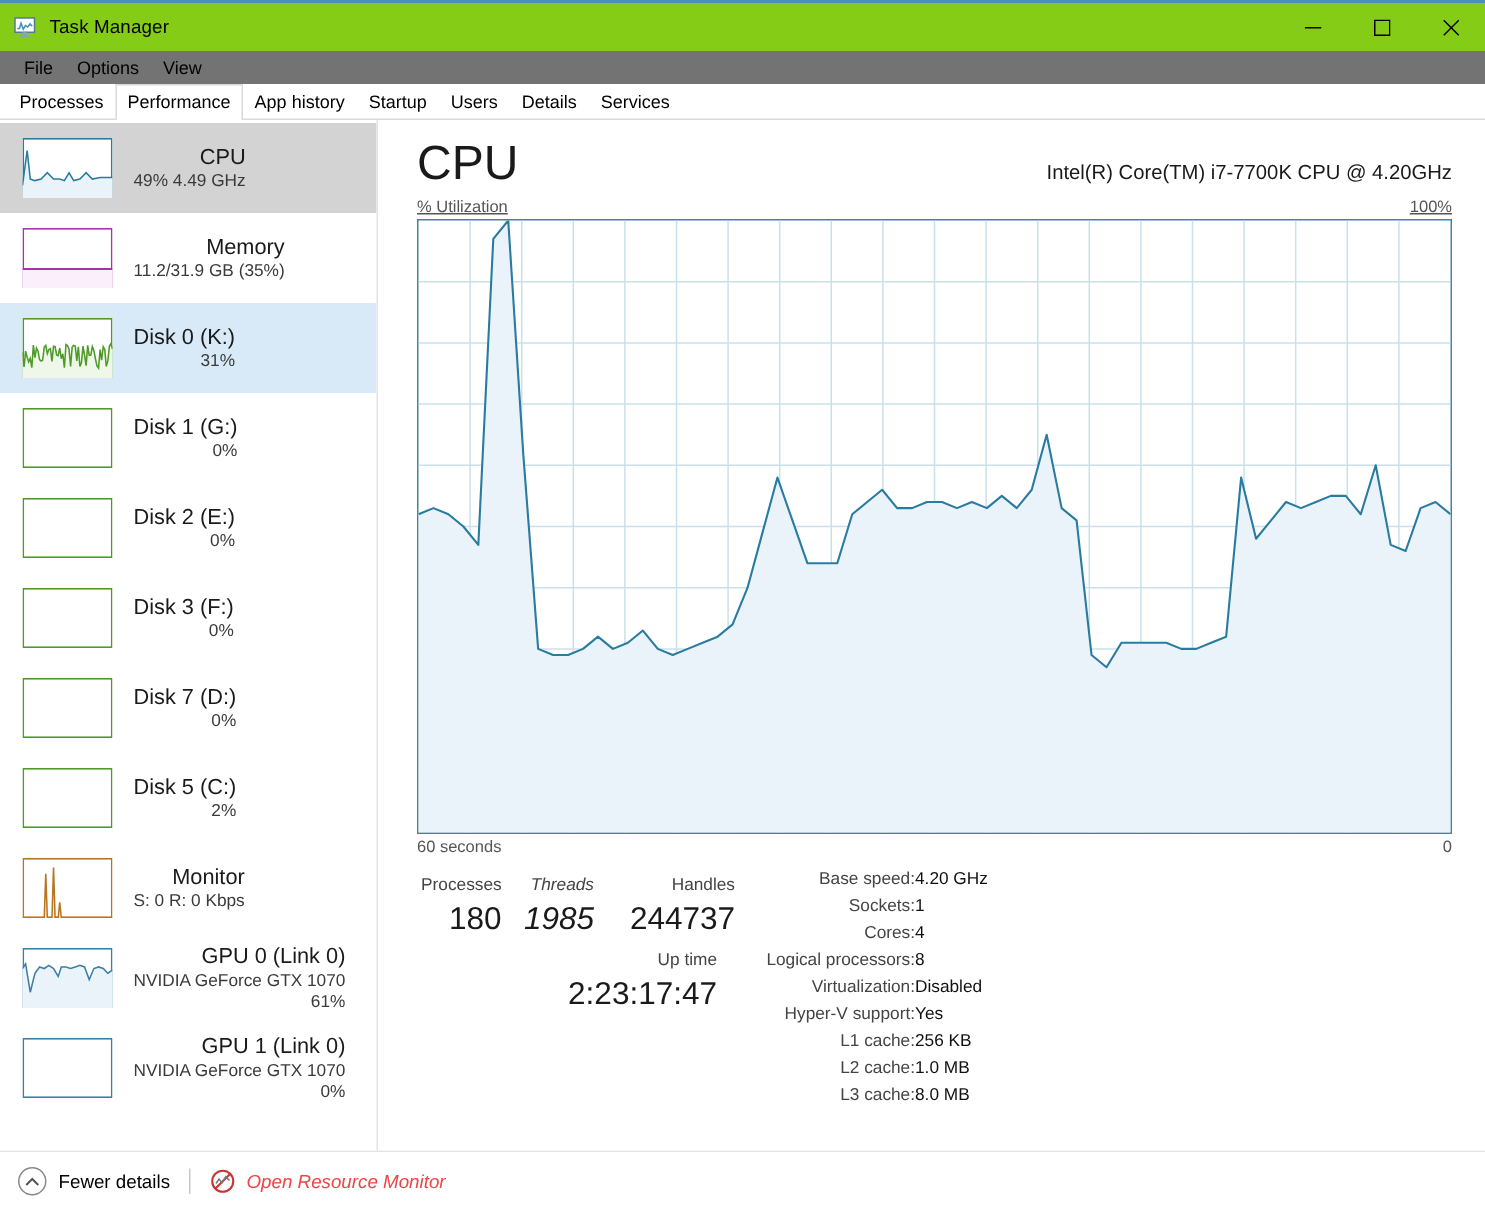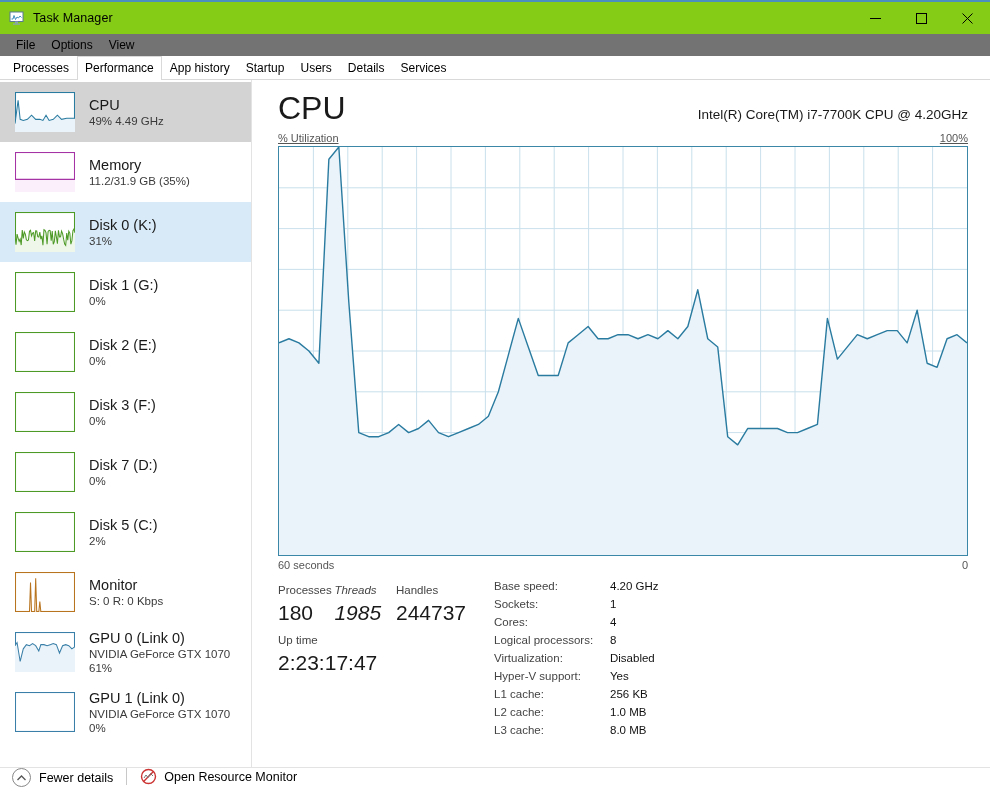--- a/index.html
+++ b/index.html
@@ -85,20 +85,21 @@
     background: #ffffff;
     border-color: #d9d9d9;
     z-index: 2;
   }
 
   
   .body {
     display: flex;
     height: 687px;
     background: #fca5a5;
+    text-align: right;
   }
 
   
   .sidebar {
     width: 252px;
     flex: 0 0 252px;
     background: #ffffff;
     border-right: 1px solid #e3e3e3;
     overflow: hidden;
     padding-top: 2px;
@@ -226,21 +227,21 @@
   }
   .kv-v {
     font-size: 11.5px;
     color: #111;
   }
 
   
   .statusbar {
     height: 40px;
     display: flex;
-    align-items: flex-start;
+    align-items: center;
     padding-left: 12px;
     border-top: 1px solid #e3e3e3;
     background: #fff;
   }
   .sb-btn {
     display: flex; align-items: center;
     cursor: default;
   }
   .chev-circle {
     width: 19px; height: 19px;
@@ -256,22 +257,23 @@
     background: #c8c8c8;
     margin: 0 13px;
   }
   .res-icon {
     width: 17px; height: 17px;
     margin-right: 7px;
     flex: 0 0 17px;
   }
   .sb-link {
     font-size: 12.5px;
-    color: #000000;
+    color: #ef4444;
     cursor: pointer;
+    font-style: italic;
   }
 </style>
 </head>
 <body>
 
 <div id="app">
 
   <div class="titlebar">
     <span class="tb-icon">
       <svg viewBox="0 0 16 16">

